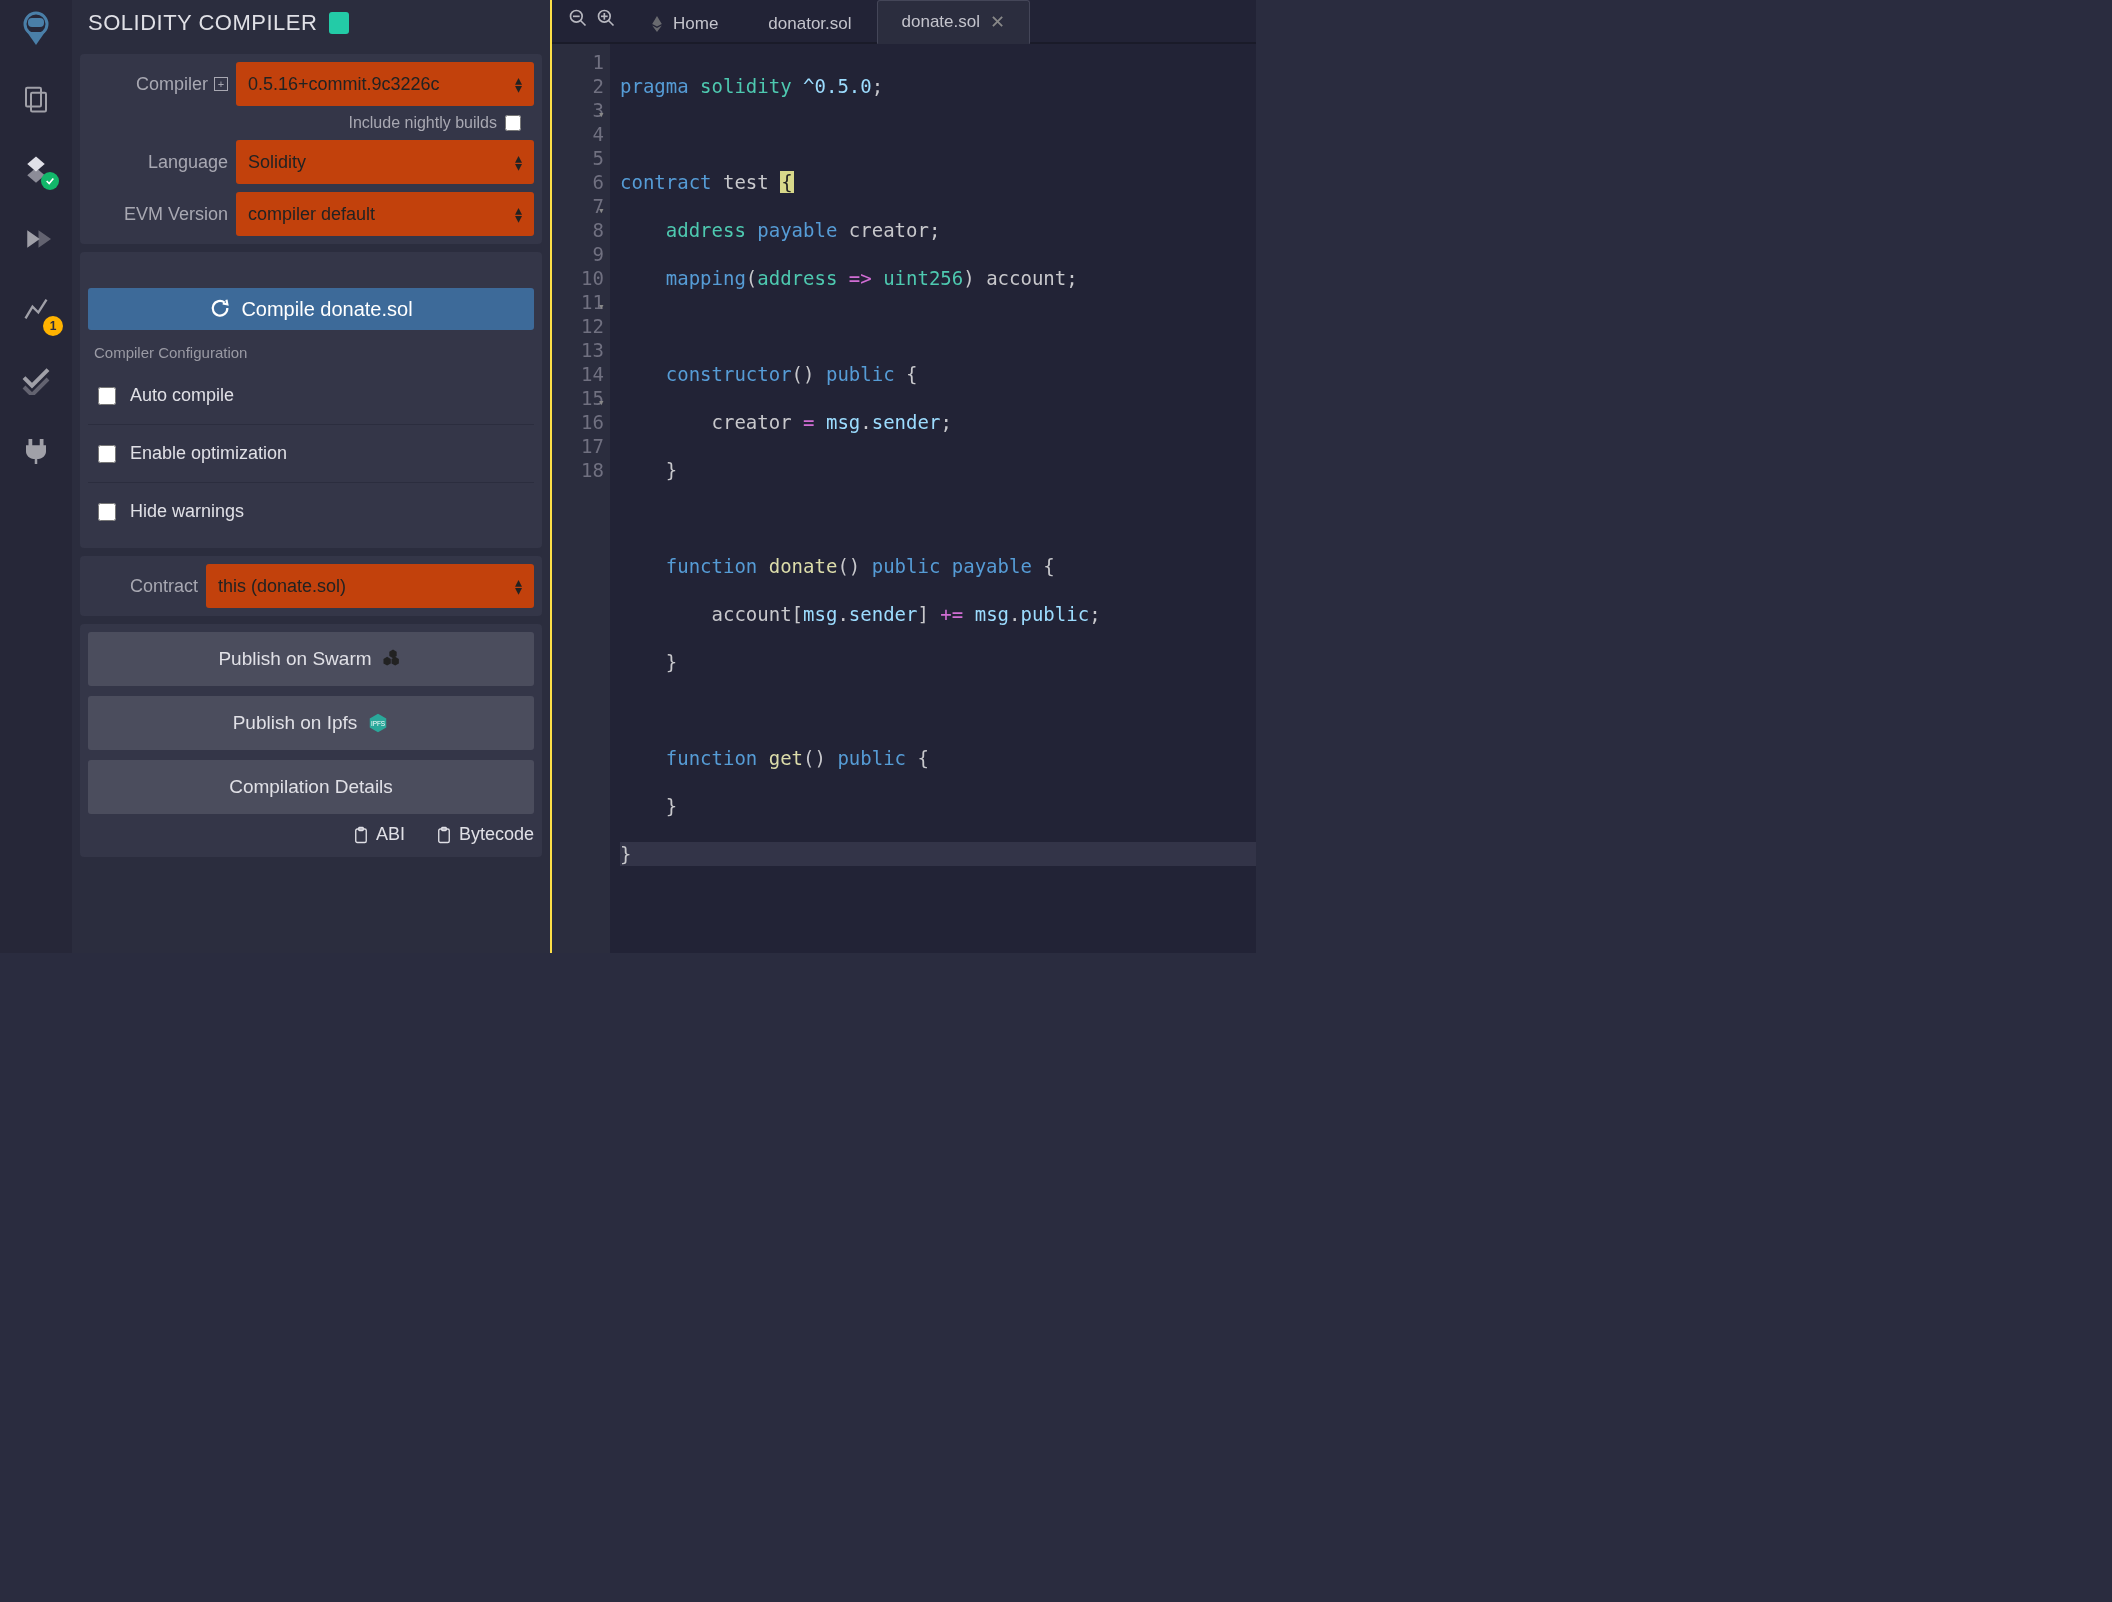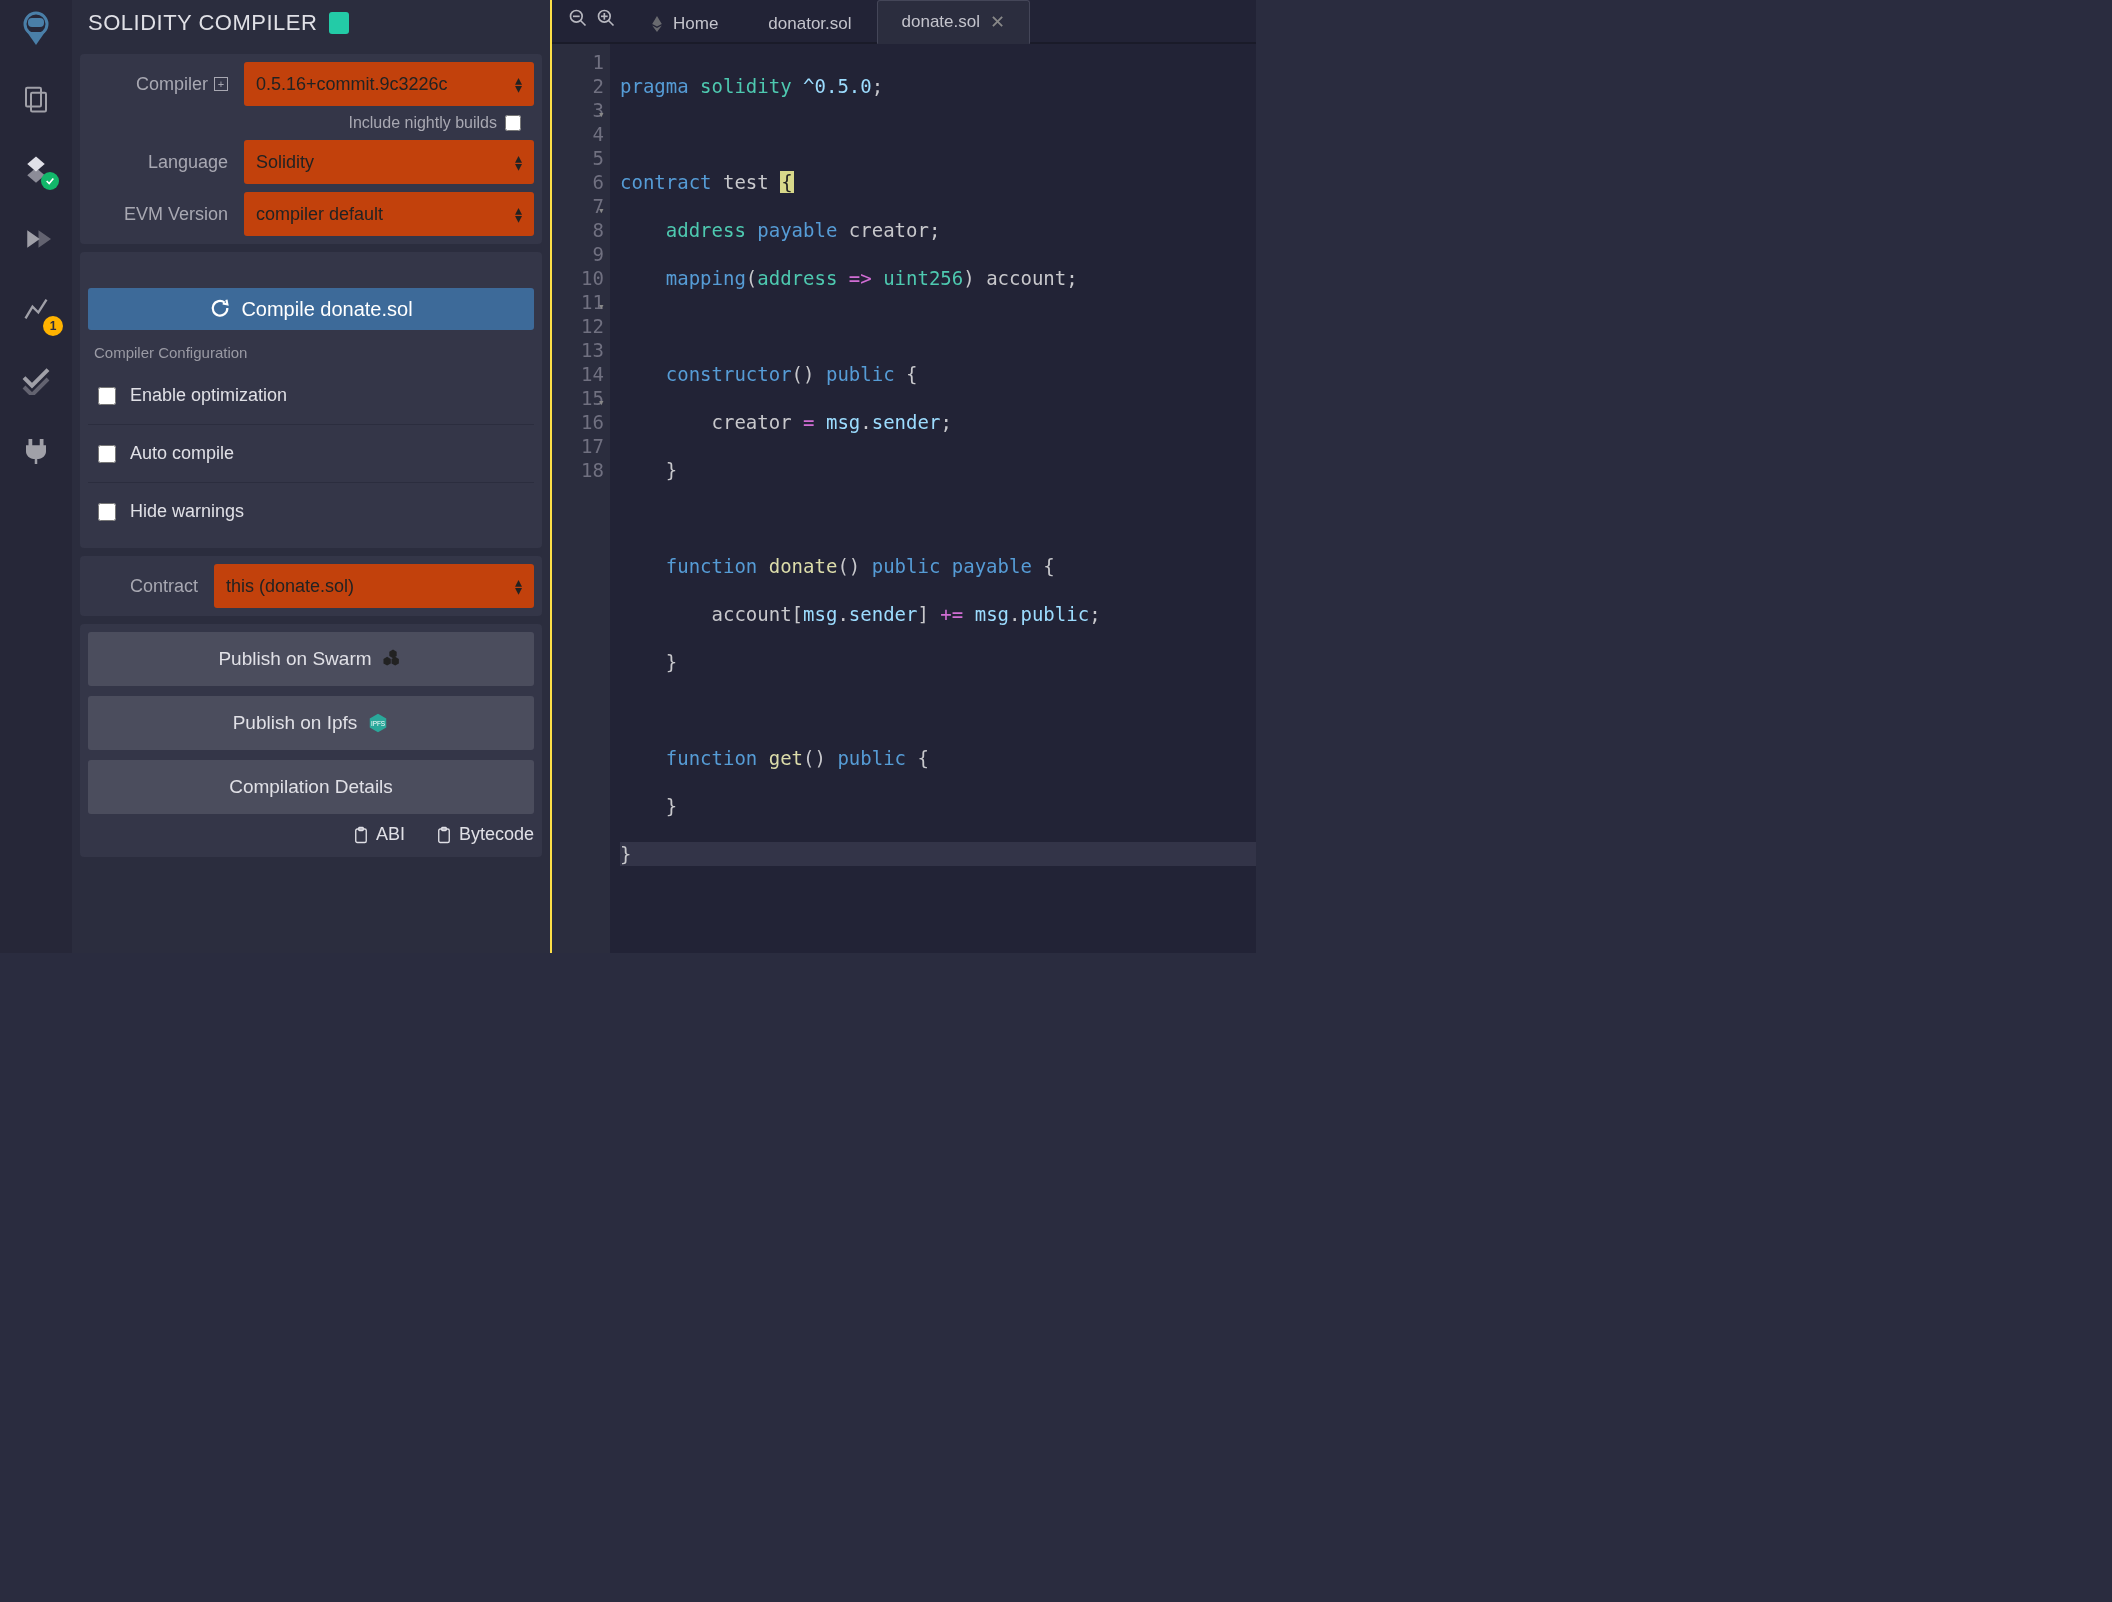--- a/index.html
+++ b/index.html
@@ -60,21 +60,21 @@
   }
   .sidepanel-header .book-icon {
     width:20px;height:22px;background:#23cba7;border-radius:3px;
     position:relative;
   }
   .sidepanel-body { padding:8px; overflow-y:auto; }
   .card {
     background:#343648;border-radius:4px;padding:8px;margin-bottom:8px;
   }
   .form-row {
-    display:flex;align-items:center;margin-bottom:8px;gap:16px;justify-content:center;
+    display:flex;align-items:center;margin-bottom:8px;gap:8px;justify-content:center;
   }
   .form-row:last-child{margin-bottom:0;}
   .form-label {
     flex:0 0 140px;text-align:right;color:#a8a8b2;font-size:18px;
     display:flex;align-items:center;justify-content:flex-end;gap:6px;
   }
   .form-label .plus-box {
     width:14px;height:14px;border:1px solid #a8a8b2;display:flex;align-items:center;justify-content:center;font-size:11px;line-height:1;
   }
   .select {
@@ -247,25 +247,25 @@
       <button class="compile-btn">
         <svg viewBox="0 0 24 24" width="22" height="22" fill="none" stroke="#fff" stroke-width="2.4">
             <path d="M20 11 A8 8 0 1 1 17 5"></path>
             <path d="M19 2 L20 7 L15 6"></path>
           </svg>
         <span>Compile donate.sol</span>
       </button>
       <div class="config-title">Compiler Configuration</div>
       <label class="config-item">
         <input type="checkbox" style="">
-        <span>Enable optimization</span>
+        <span>Auto compile</span>
       </label>
       <label class="config-item">
         <input type="checkbox" style="">
-        <span>Auto compile</span>
+        <span>Enable optimization</span>
       </label>
       <label class="config-item">
         <input type="checkbox" style="">
         <span>Hide warnings</span>
       </label>
     </div>
 
     <div class="card">
       <div class="form-row">
         <div class="form-label" style="flex:0 0 110px;">

